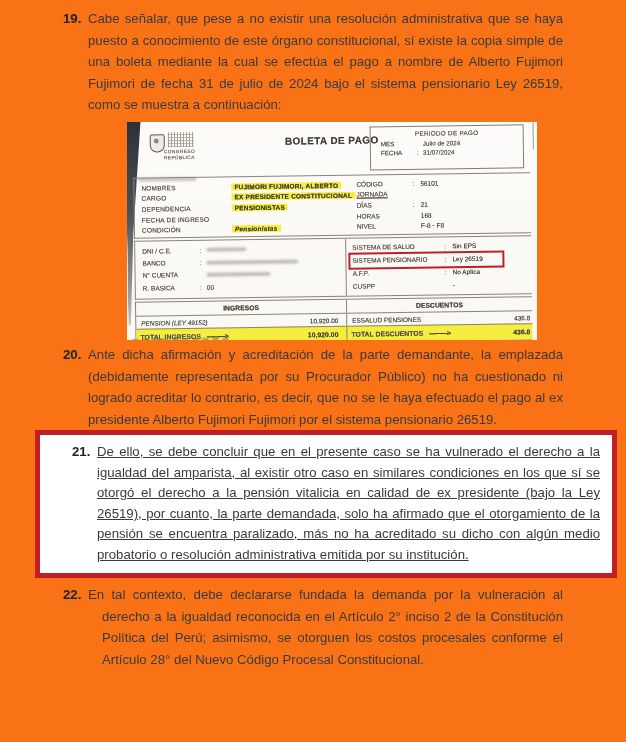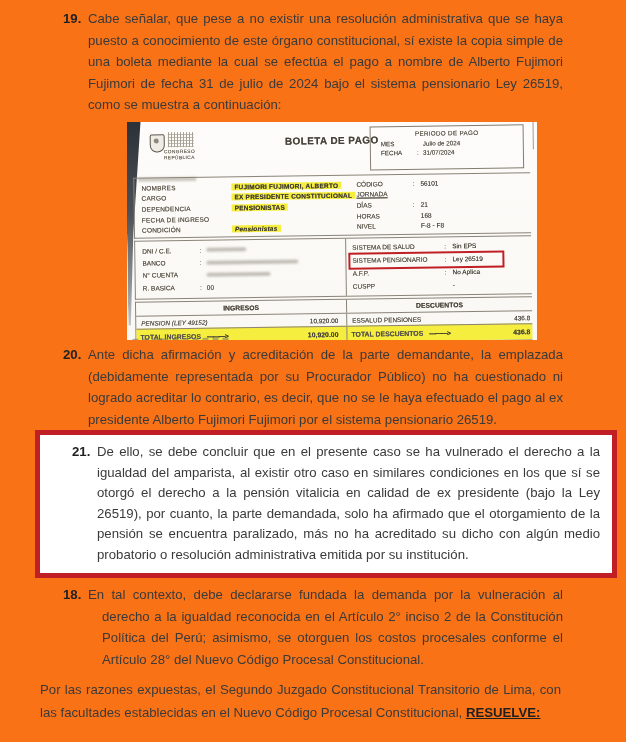--- a/index.html
+++ b/index.html
@@ -16,21 +16,21 @@
   #p20 { top:344px; left:63px; width:500px;justify-content:space-between; }
   #p22 { top:584px; left:63px; width:500px; }
   #p22 .ptext { padding-left:14px; text-indent:-14px; }
 
   #redbox {
     position:absolute; top:430px; left:35px; width:546px;
     border:5px solid #c01f25; background:#fff; padding:7px 12px 8px 14px;
   }
   #redbox .para-in { display:flex; margin-left:18px; color:#3a3a3a; font-size:13.2px; line-height:20.5px; }
   #redbox .num { flex:0 0 25px; font-weight:700; color:#222; }
-  #redbox .ptext { flex:1; text-align:justify; }
+  #redbox .ptext { flex:1; text-align:justify;text-decoration:underline; }
 
   #closing {
     position:absolute; top:678px; left:40px; width:521px;
     font-size:13.2px; line-height:23px; text-align:justify; color:#3a3a3a;
   }
   #closing .resolve { font-weight:700; text-decoration:underline; color:#1f1f1f; }
 
   
   #scan {
     position:absolute; top:122px; left:127px; width:410px; height:218px;
@@ -305,19 +305,18 @@
   </div>
 
   <div id="redbox">
     <div class="para-in">
       <span class="num">21.</span>
       <div class="ptext">De ello, se debe concluir que en el presente caso se ha vulnerado el derecho a la igualdad del amparista, al existir otro caso en similares condiciones en los que sí se otorgó el derecho a la pensión vitalicia en calidad de ex presidente (bajo la Ley 26519), por cuanto, la parte demandada, solo ha afirmado que el otorgamiento de la pensión se encuentra paralizado, más no ha acreditado su dicho con algún medio probatorio o resolución administrativa emitida por su institución.</div>
     </div>
   </div>
 
   <div class="para" id="p22">
-    <span class="num">18.</span>
+    <span class="num">22.</span>
     <div class="ptext">En tal contexto, debe declararse fundada la demanda por la vulneración al derecho a la igualdad reconocida en el Artículo 2° inciso 2 de la Constitución Política del Perú; asimismo, se otorguen los costos procesales conforme el Artículo 28° del Nuevo Código Procesal Constitucional.</div>
   </div>
 
-  <div id="closing"><span>Por las razones expuestas, el Segundo Juzgado Constitucional Transitorio de Lima, con las facultades establecidas en el Nuevo Código Procesal Constitucional, </span><span class="resolve">RESUELVE:</span></div>
 
 </div>
 
 </body></html>

